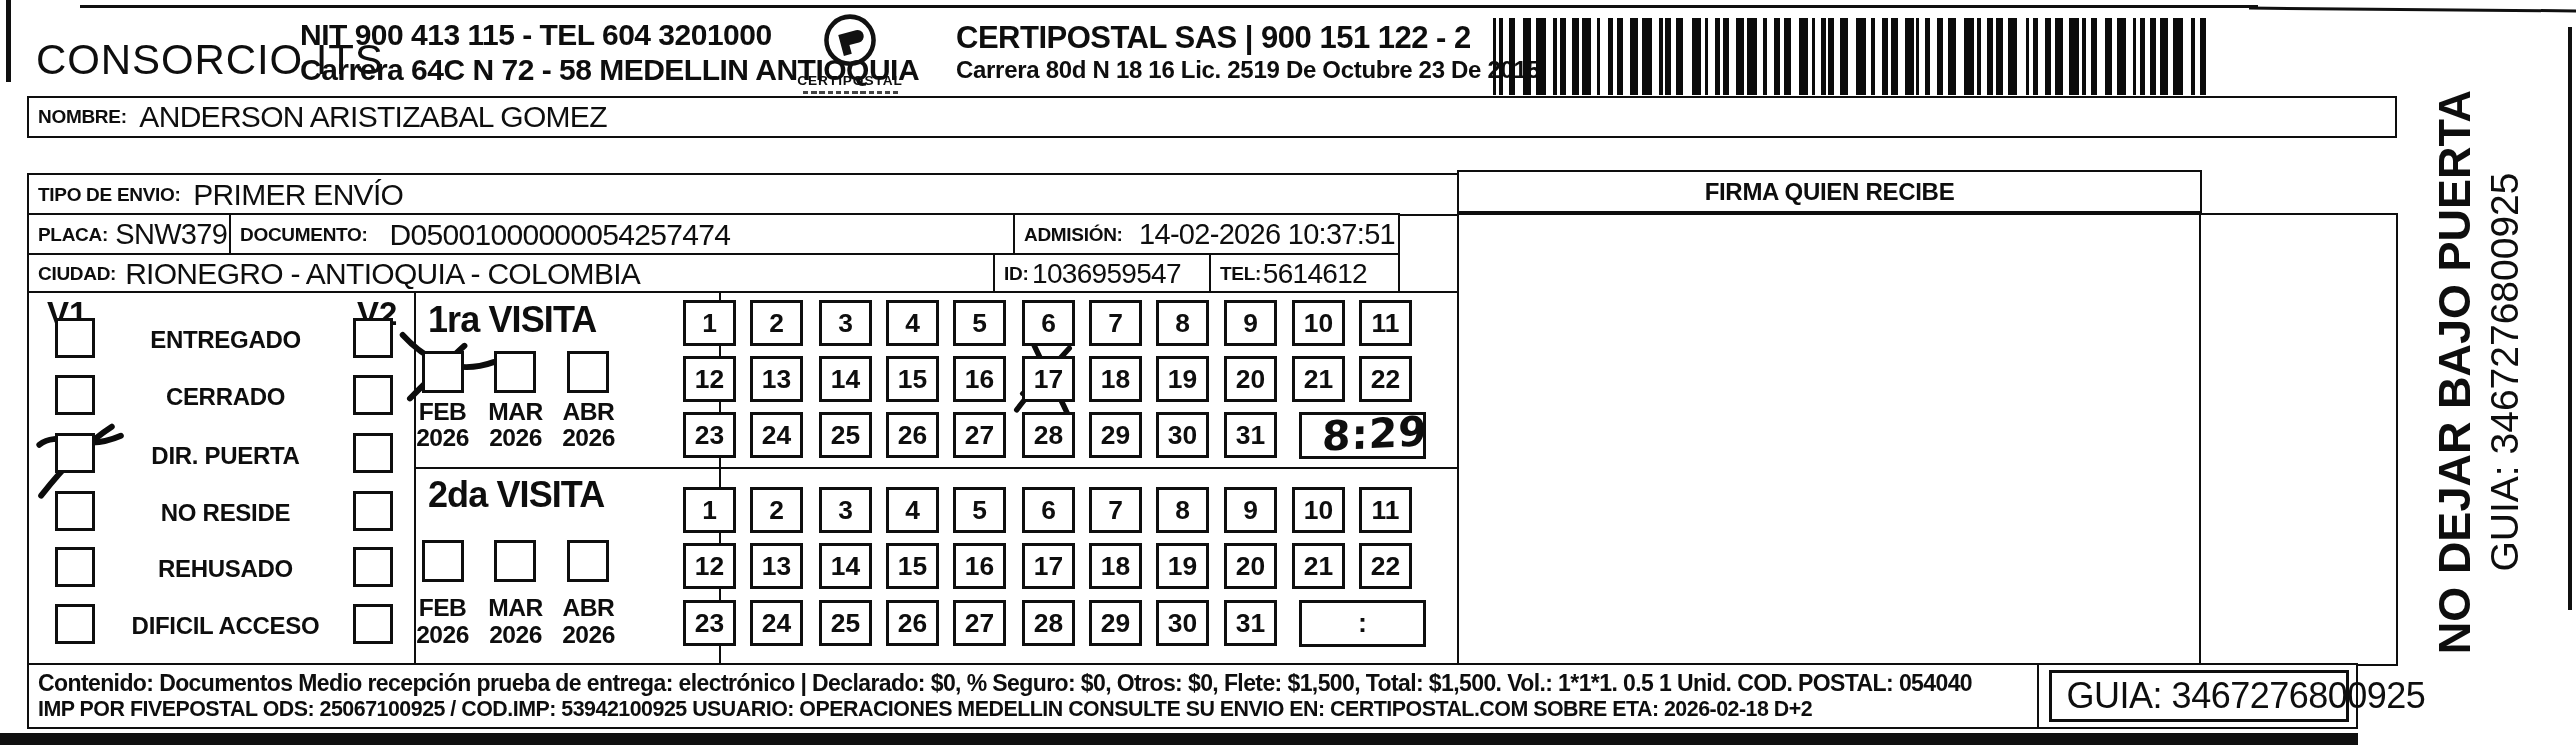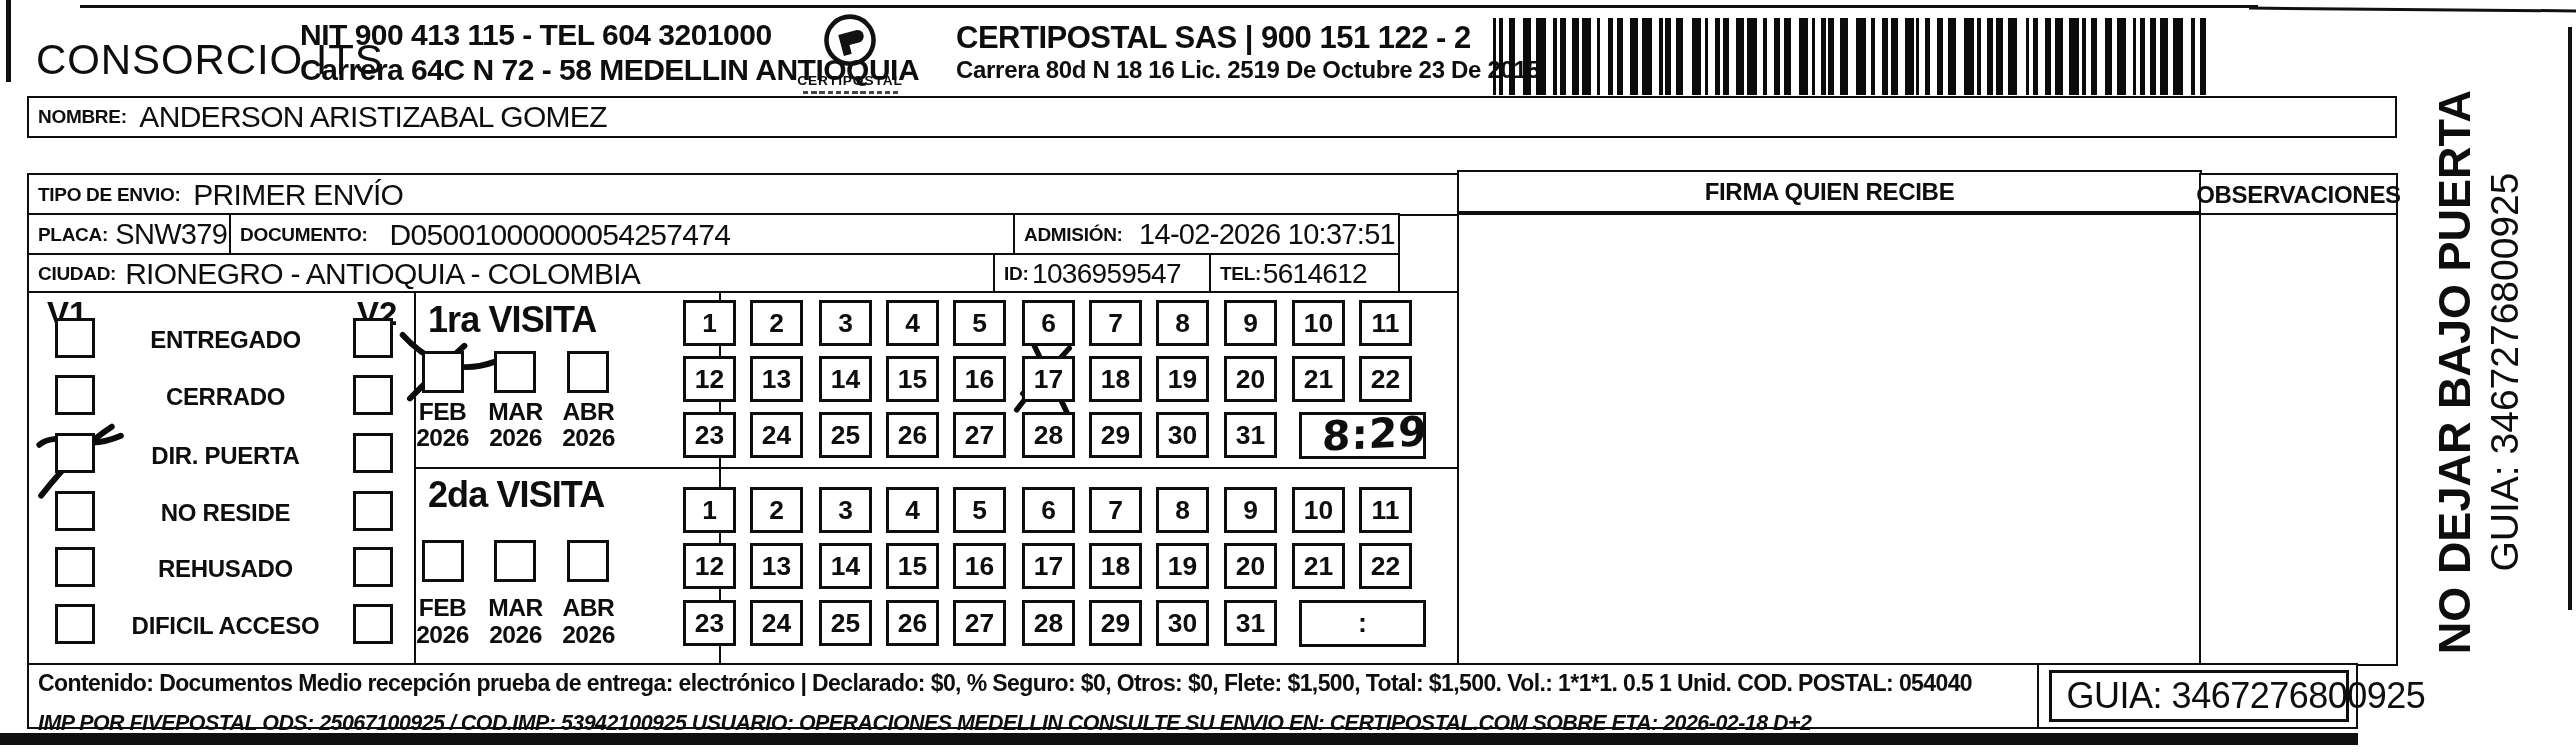--- a/index.html
+++ b/index.html
@@ -139,21 +139,20 @@
 
   <div class="cell row-flex" style="left:27px;top:96px;width:2370px;height:42px;">
     <span class="lbl">NOMBRE:</span>
     <span class="val">ANDERSON ARISTIZABAL GOMEZ</span>
   </div>
   <div class="cell row-flex" style="left:27px;top:173px;width:1432px;height:43px;">
     <span class="lbl">TIPO DE ENVIO:</span>
     <span class="val">PRIMER ENVÍO</span>
   </div>
   <div class="cell center-head" style="left:1457px;top:170px;width:745px;height:43px;">FIRMA QUIEN RECIBE</div>
-  <div class="cell center-head" style="left:2199px;top:173px;width:199px;height:43px;">OBSERVACIONES</div>
 
   <div class="cell row-flex" style="left:27px;top:213px;width:205px;height:43px;gap:7.3px;text-align:center;">
     <span class="lbl">PLACA:</span>
     <span class="val-sm val" style="font-size:29px;">SNW379</span>
   </div>
   <div class="cell row-flex" style="left:229px;top:213px;width:787px;height:43px;gap:22px;">
     <span class="lbl">DOCUMENTO:</span>
     <span class="val" style="font-size:30px;">D05001000000054257474</span>
   </div>
   <div class="cell row-flex" style="left:1013px;top:213px;width:387px;height:43px;gap:16.4px;">
@@ -202,21 +201,21 @@
     <path d="M74,24 C52,44 30,66 14,82" fill="none" stroke="#0c0c0c" stroke-width="6.5" stroke-linecap="round"></path>
   </svg>
   <svg class="mark" style="left:1004px;top:337px;" width="87" height="86" viewBox="0 0 96 94">
     <path d="M32,6 C42,28 56,54 70,84" fill="none" stroke="#0c0c0c" stroke-width="6" stroke-linecap="round"></path>
     <path d="M72,12 C52,34 32,56 14,80" fill="none" stroke="#0c0c0c" stroke-width="6" stroke-linecap="round"></path>
     <path d="M20,62 C36,48 52,38 68,30" fill="none" stroke="#0c0c0c" stroke-width="5" stroke-linecap="round"></path>
   </svg>
 
   <div class="cell" style="left:27px;top:663px;width:2012px;height:66px;padding:4.6px 9px;">
     <div class="foot1">Contenido: Documentos Medio recepción prueba de entrega: electrónico | Declarado: $0, % Seguro: $0, Otros: $0, Flete: $1,500, Total: $1,500. Vol.: 1*1*1. 0.5  1 Unid. COD. POSTAL: 054040</div>
-    <div class="foot2" style="margin-top:14px;font-style:italic;">IMP POR FIVEPOSTAL ODS: 25067100925 / COD.IMP: 53942100925 USUARIO: OPERACIONES MEDELLIN CONSULTE SU ENVIO EN: CERTIPOSTAL.COM SOBRE ETA: 2026-02-18 D+2</div>
+    <div class="foot2" style="margin-top:0;">IMP POR FIVEPOSTAL ODS: 25067100925 / COD.IMP: 53942100925 USUARIO: OPERACIONES MEDELLIN CONSULTE SU ENVIO EN: CERTIPOSTAL.COM SOBRE ETA: 2026-02-18 D+2</div>
   </div>
   <div class="cell" style="left:2037px;top:663px;width:321px;height:66px;"></div>
   <div class="guia-box" style="left:2049px;top:670px;width:300px;height:52px;">GUIA: 3467276800925</div>
 
   <div id="side-wrap">
     <div id="side-inner">
       <div class="side-warn">NO DEJAR BAJO PUERTA</div>
       <div class="side-guia">GUIA: 3467276800925</div>
     </div>
   </div>

